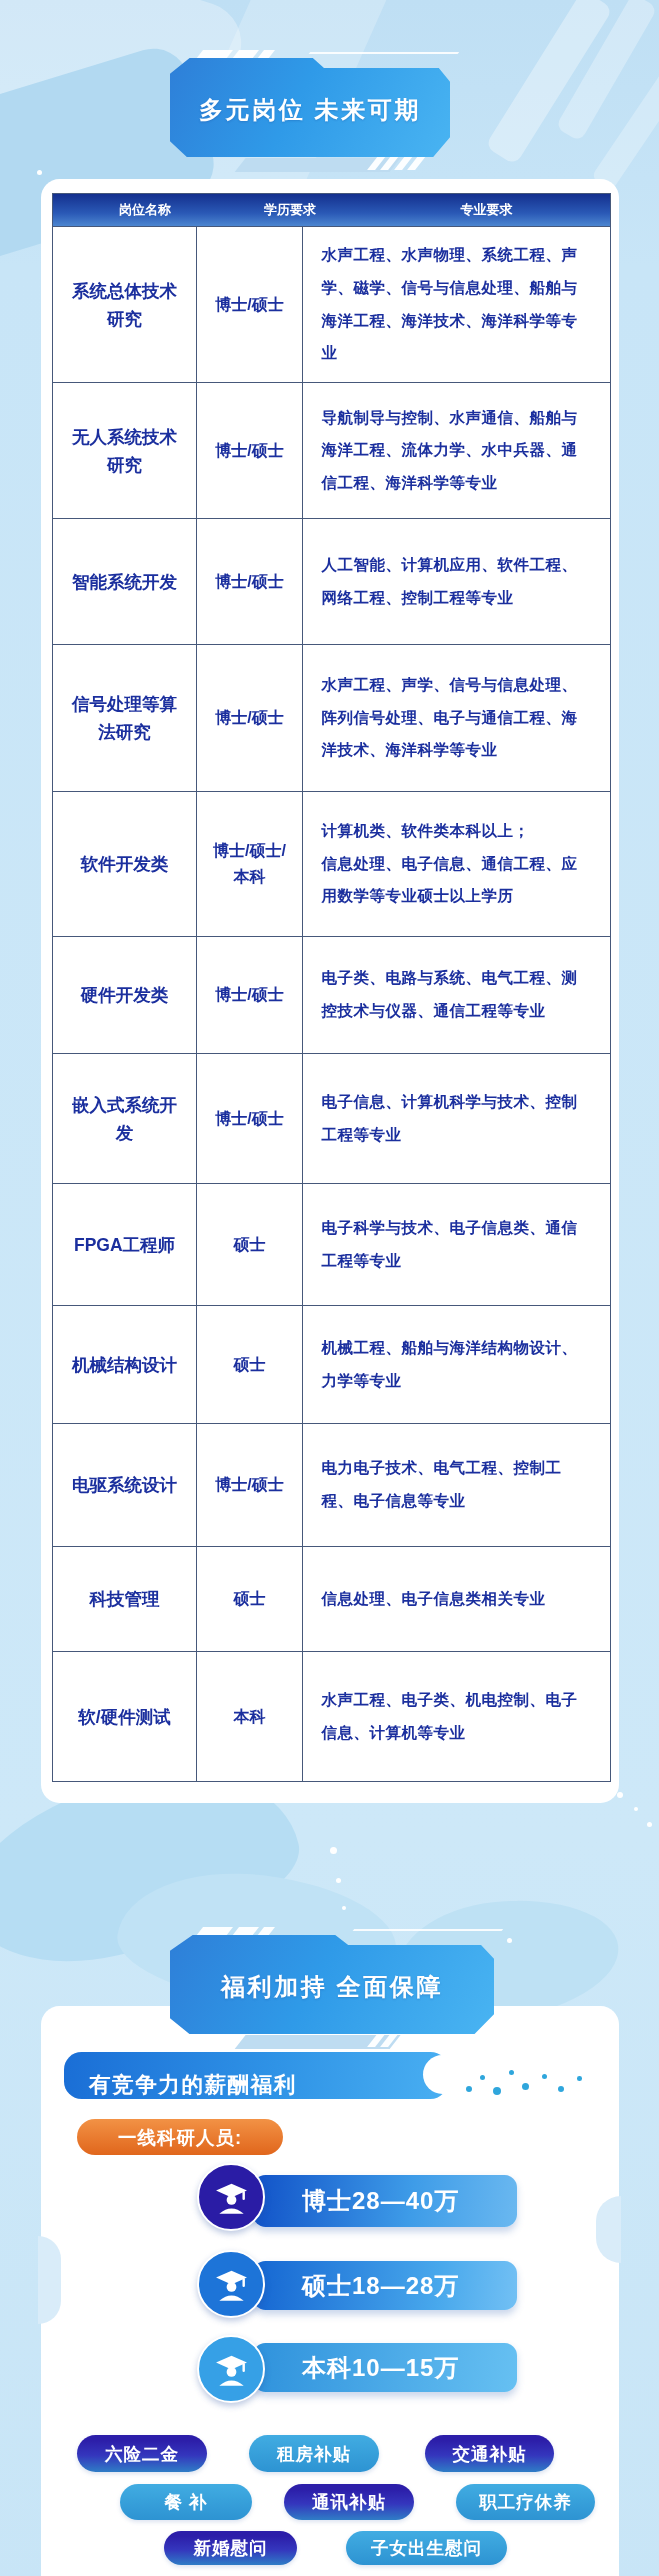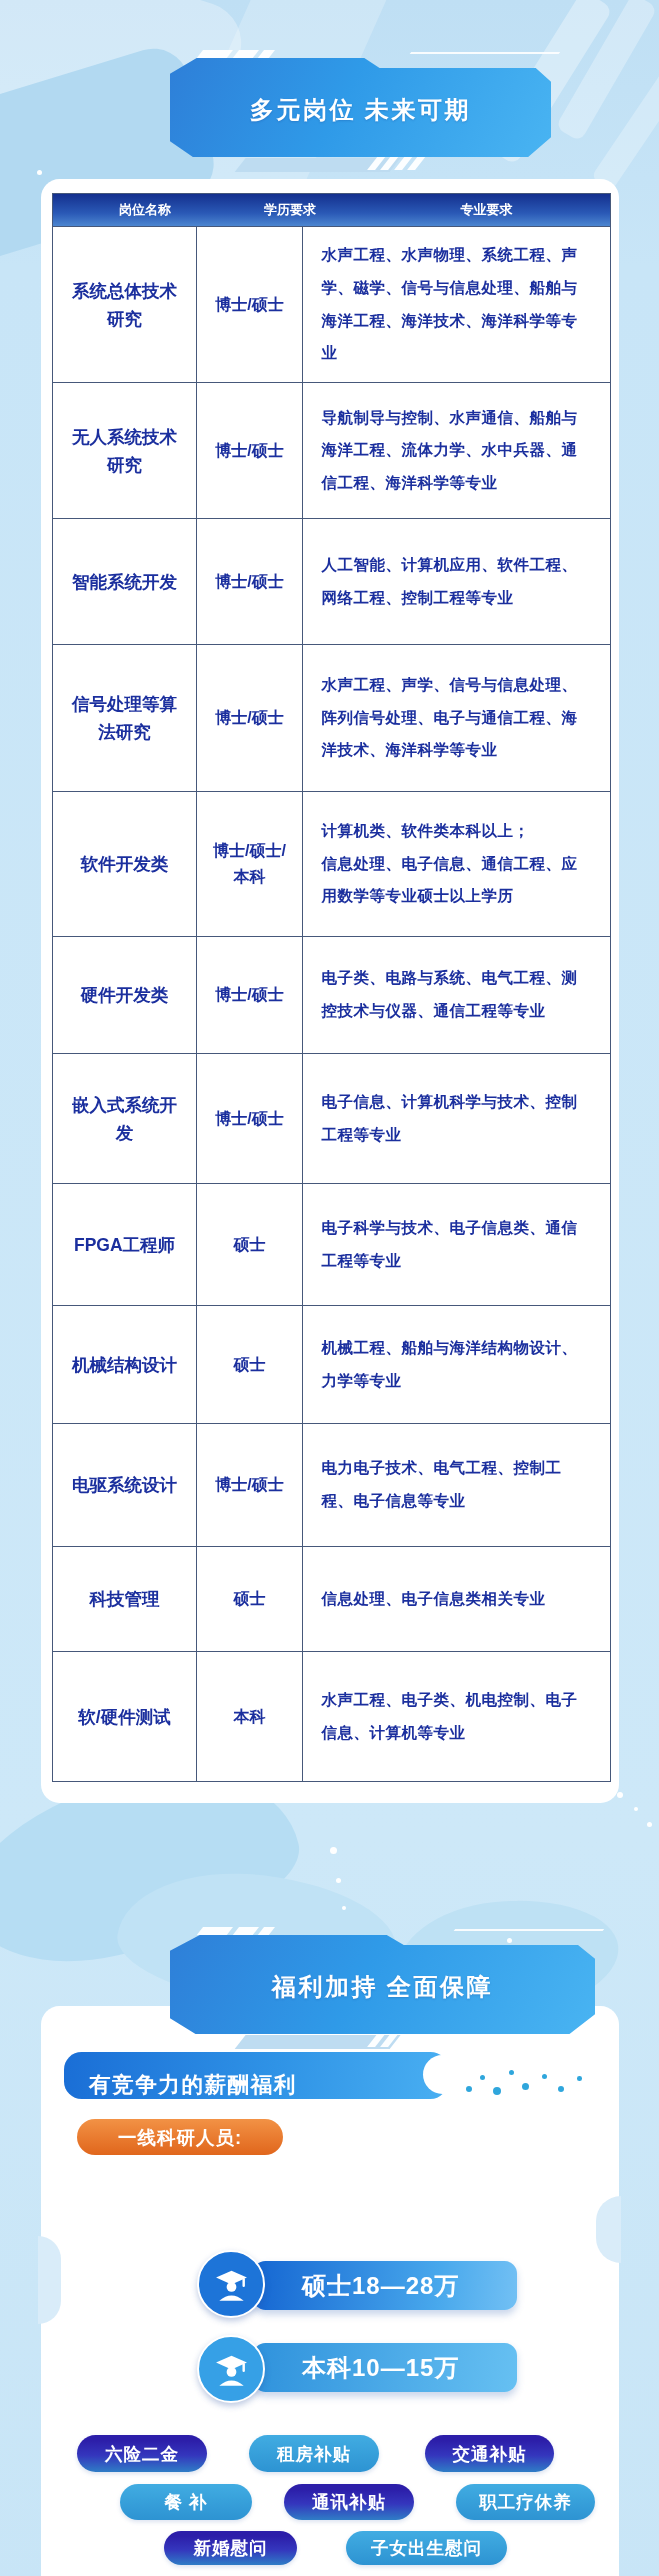--- a/index.html
+++ b/index.html
@@ -21,21 +21,21 @@
   .dolph3{left:397px;top:1901px;width:222px;height:118px;background:#bee1f4;border-radius:46% 54% 60% 40%/52% 48% 52% 48%;transform:rotate(-6deg);}
   .edgeblob1{left:38px;top:2236px;width:23px;height:88px;background:#d9ecf9;border-radius:0 41px 41px 0;}
   .edgeblob2{left:596px;top:2196px;width:25px;height:67px;background:#d9ecf9;border-radius:41px 0 0 41px;}
   .dot{position:absolute;border-radius:50%;background:#fff;}
   .dot.blue{background:#2fa6dc;}
   
   .card{position:absolute;left:41px;width:578px;background:#ffffff;border-radius:18.5px;}
   .card1{top:179px;height:1624px;}
   .card2{top:2006px;height:660px;}
   
-  .badge{position:absolute;left:170px;width:381px;height:99px;font-family:Liberation Serif, serif;}
+  .badge{position:absolute;left:170px;width:280px;height:99px;}
   .badge .body{position:absolute;left:0;top:0;right:0;bottom:0;
     background:linear-gradient(118deg,#2e7fd8 0%,#2f9ae8 45%,#49b4f2 100%);
     clip-path:polygon(7% 0,51% 0,55% 10%,96% 10%,100% 24%,100% 80%,94% 100%,6% 100%,0 84%,0 16%);
     display:flex;align-items:center;justify-content:center;}
   .badge .label{color:#fff;font-size:24px;font-weight:700;letter-spacing:2.6px;padding-top:5.2px;text-shadow:0 1px 2.1px rgba(20,60,140,.25);}
   .badge .tail{position:absolute;left:70px;bottom:-15.5px;width:155px;height:14.4px;background:#bedcf1;transform:skewX(-38deg);}
   .badge .notch{position:absolute;right:-6.2px;top:-6.2px;width:149px;height:6.2px;border-top:2.1px solid rgba(255,255,255,.9);transform:skewX(-38deg);}
   .badge .sl{position:absolute;background:rgba(255,255,255,.95);transform:skewX(-38deg);}
   .badge .sl.a1{left:30px;top:-8.2px;width:30px;height:7.7px;}
   .badge .sl.a2{left:66px;top:-8.2px;width:19.6px;height:7.7px;}
@@ -221,20 +221,33 @@
   <div class="dot blue" style="left:509px;top:2070px;width:5.2px;height:5.2px;"></div>
   <div class="dot blue" style="left:522px;top:2083px;width:7.2px;height:7.2px;"></div>
   <div class="dot blue" style="left:542px;top:2074px;width:5.2px;height:5.2px;"></div>
   <div class="dot blue" style="left:558px;top:2086px;width:6.2px;height:6.2px;"></div>
   <div class="dot blue" style="left:577px;top:2076px;width:4.6px;height:4.6px;"></div>
 
   <div class="tagpill">
     <span>一线科研人员:</span>
   </div>
 
+  <div class="salrow" style="top:2163px;width:330px;height:72px;">
+    <div class="salpill sp1">
+      <span>博士28—40万</span>
+    </div>
+    <div class="salcirc sc1">
+      <svg viewBox="0 0 48 48" width="39" height="39">
+        <polygon points="24,7 43,15.5 24,24 5,15.5" fill="#fff"></polygon>
+        <rect x="37.5" y="16" width="3" height="11" rx="1.5" fill="#fff"></rect>
+        <circle cx="24" cy="27" r="6" fill="#fff"></circle>
+        <path d="M9 44 Q24 31 39 44 Z" fill="#fff"></path>
+      </svg>
+    </div>
+  </div>
   <div class="salrow" style="top:2250px;width:330px;height:72px;">
     <div class="salpill sp2">
       <span>硕士18—28万</span>
     </div>
     <div class="salcirc sc2">
       <svg viewBox="0 0 48 48" width="39" height="39">
         <polygon points="24,7 43,15.5 24,24 5,15.5" fill="#fff"></polygon>
         <rect x="37.5" y="16" width="3" height="11" rx="1.5" fill="#fff"></rect>
         <circle cx="24" cy="27" r="6" fill="#fff"></circle>
         <path d="M9 44 Q24 31 39 44 Z" fill="#fff"></path>

